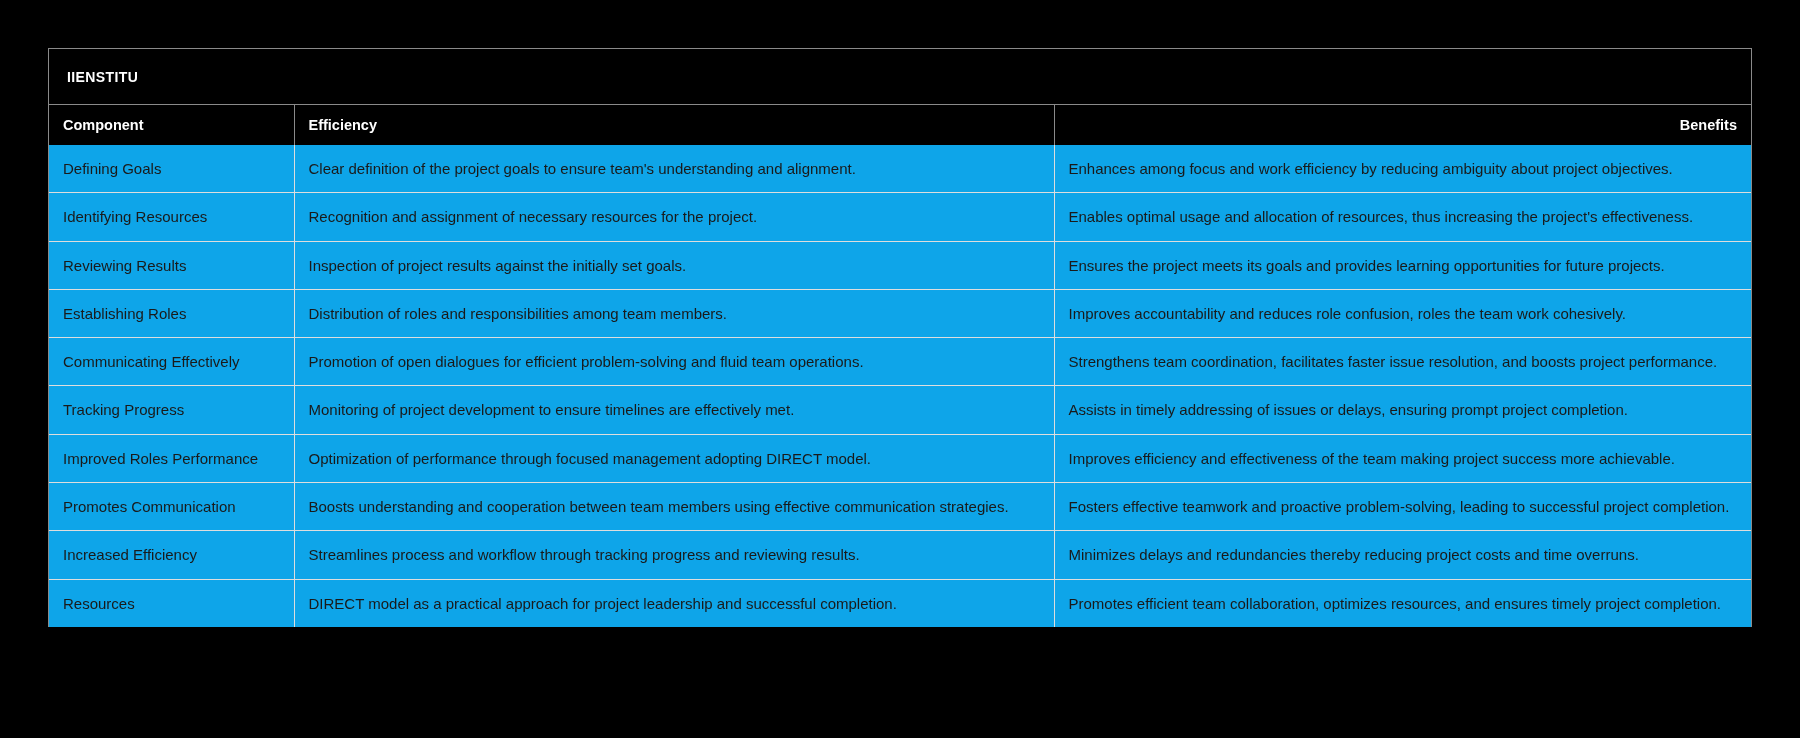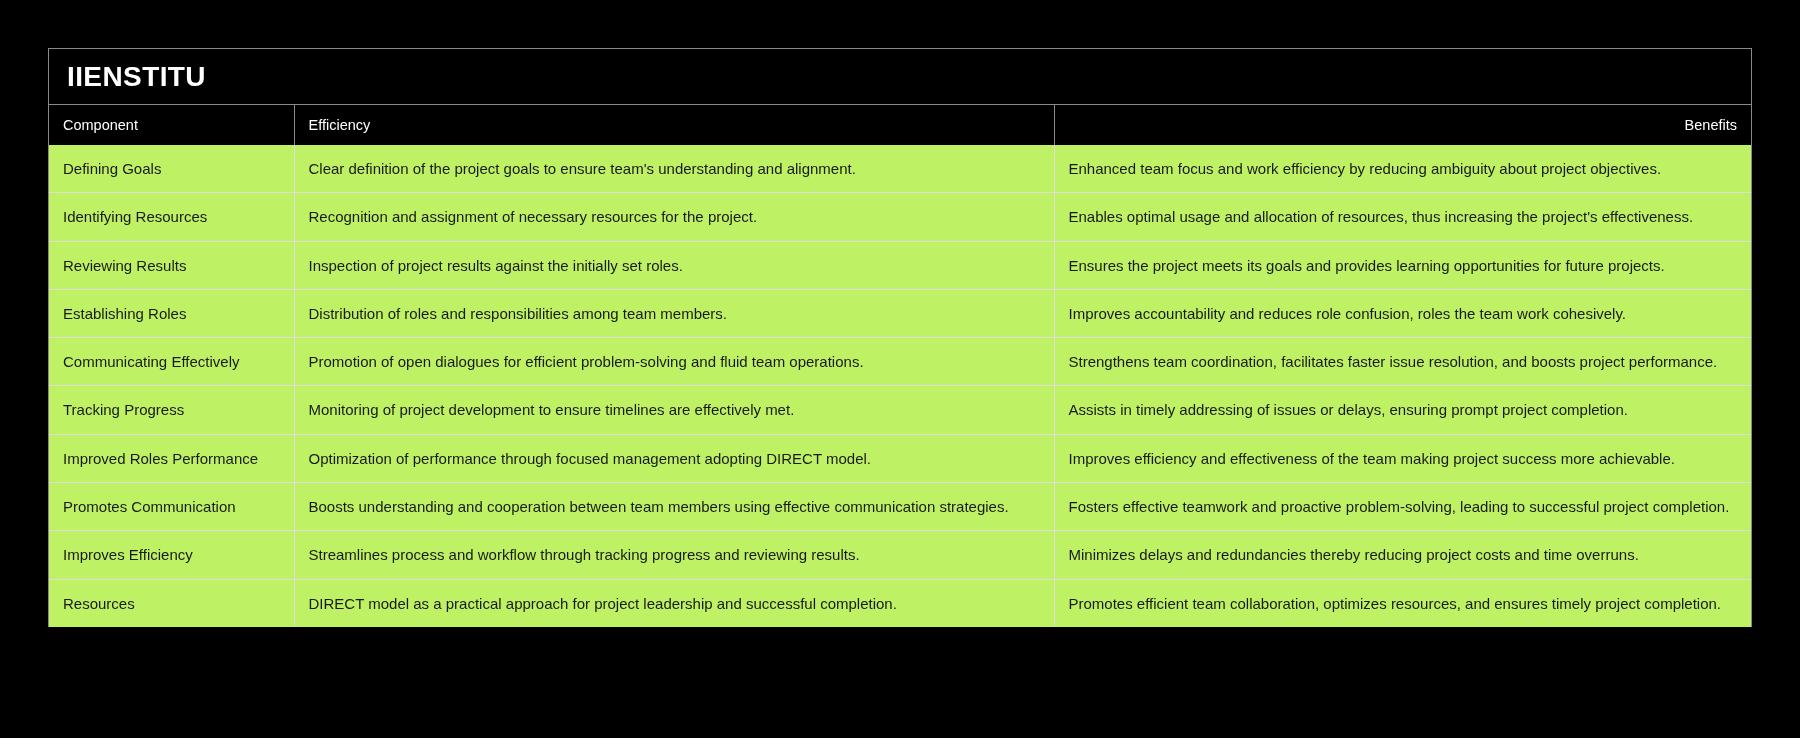--- a/index.html
+++ b/index.html
@@ -35,51 +35,51 @@
     background: #000000;
     border-bottom: 1px solid #8a8a8a;
     height: 56px;
     display: flex;
     align-items: center;
     padding: 0 18px;
     box-sizing: border-box;
   }
   .brand-title {
     color: #ffffff;
-    font-size: 28px;
+    font-size: 14px;
     font-weight: bold;
     letter-spacing: 0.4px;
     line-height: 1;
   }
 
   table.grid {
     width: 100%;
     border-collapse: collapse;
     table-layout: fixed;
     background: #ffffff;
   }
 
   table.grid thead th {
     background: #000000;
     color: #ffffff;
     font-size: 14.5px;
-    font-weight: normal;
+    font-weight: bold;
     text-align: left;
     padding: 12px 14px;
     vertical-align: middle;
     border-right: 1px solid #8a8a8a;
     box-sizing: border-box;
   }
   table.grid thead th:last-child {
     border-right: none;
     text-align: right;
   }
 
   table.grid tbody td {
-    background: #bef264;
+    background: #0ea5e9;
     color: #1a1a1a;
     font-size: 15px;
     line-height: 1.42;
     text-align: left;
     vertical-align: middle;
     padding: 13px 14px;
     border-top: 1px solid #dedede;
     border-right: 1px solid #dedede;
     box-sizing: border-box;
     word-wrap: break-word;
@@ -115,30 +115,30 @@
         <tr>
           <th>Component</th>
           <th>Efficiency</th>
           <th>Benefits</th>
         </tr>
       </thead>
       <tbody id="table-body">
           <tr>
             <td>Defining Goals</td>
             <td>Clear definition of the project goals to ensure team's understanding and alignment.</td>
-            <td>Enhanced team focus and work efficiency by reducing ambiguity about project objectives.</td>
+            <td>Enhances among focus and work efficiency by reducing ambiguity about project objectives.</td>
           </tr>
           <tr>
             <td>Identifying Resources</td>
             <td>Recognition and assignment of necessary resources for the project.</td>
             <td>Enables optimal usage and allocation of resources, thus increasing the project's effectiveness.</td>
           </tr>
           <tr>
             <td>Reviewing Results</td>
-            <td>Inspection of project results against the initially set roles.</td>
+            <td>Inspection of project results against the initially set goals.</td>
             <td>Ensures the project meets its goals and provides learning opportunities for future projects.</td>
           </tr>
           <tr>
             <td>Establishing Roles</td>
             <td>Distribution of roles and responsibilities among team members.</td>
             <td>Improves accountability and reduces role confusion, roles the team work cohesively.</td>
           </tr>
           <tr>
             <td>Communicating Effectively</td>
             <td>Promotion of open dialogues for efficient problem-solving and fluid team operations.</td>
@@ -153,21 +153,21 @@
             <td>Improved Roles Performance</td>
             <td>Optimization of performance through focused management adopting DIRECT model.</td>
             <td>Improves efficiency and effectiveness of the team making project success more achievable.</td>
           </tr>
           <tr>
             <td>Promotes Communication</td>
             <td>Boosts understanding and cooperation between team members using effective communication strategies.</td>
             <td>Fosters effective teamwork and proactive problem-solving, leading to successful project completion.</td>
           </tr>
           <tr>
-            <td>Improves Efficiency</td>
+            <td>Increased Efficiency</td>
             <td>Streamlines process and workflow through tracking progress and reviewing results.</td>
             <td>Minimizes delays and redundancies thereby reducing project costs and time overruns.</td>
           </tr>
           <tr>
             <td>Resources</td>
             <td>DIRECT model as a practical approach for project leadership and successful completion.</td>
             <td>Promotes efficient team collaboration, optimizes resources, and ensures timely project completion.</td>
           </tr>
         </tbody>
     </table>

